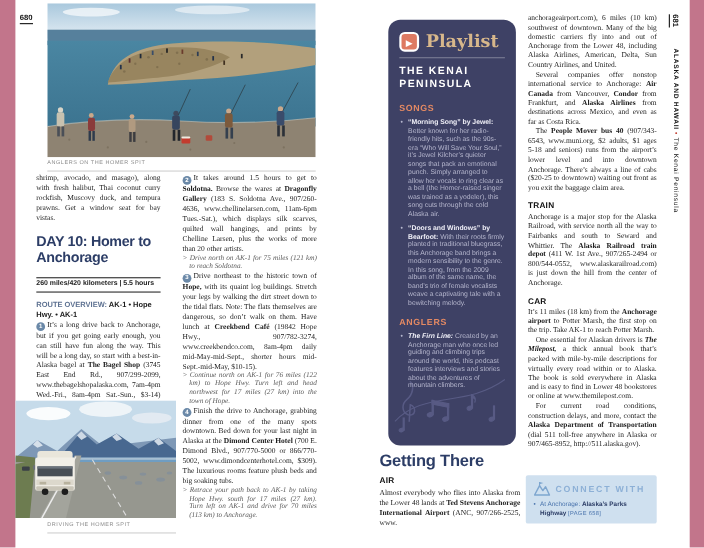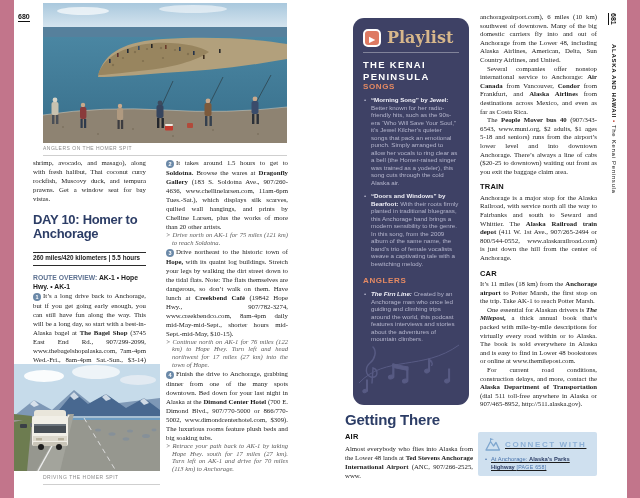--- a/index.html
+++ b/index.html
@@ -49,21 +49,21 @@
           background:var(--playlist-bg,#3e4165);box-sizing:border-box;padding:10px 10px;
           font-family:"Liberation Sans",sans-serif;overflow:hidden;}
   .pl-logo-row{display:flex;align-items:center;gap:6px;position:relative;z-index:2;}
   .play-ic{width:18px;height:18px;border-radius:5px;background:var(--playlist-coral,#de7a62);
            border:2px solid #fff;color:#fff;font-size:8px;line-height:18px;text-align:center;
            box-sizing:border-box;flex:0 0 auto;}
   .pl-logo{font-family:"DejaVu Serif",serif;font-weight:700;font-size:16px;
            color:var(--playlist-gold,#d7b78b);}
   .pl-div{border-top:1px solid rgba(255,255,255,.35);margin:5px 0 6px;}
   .pl-title{color:#fff;font-weight:700;font-size:9.5px;line-height:11.5px;letter-spacing:1.3px;}
-  .pl-sec{margin-top:0;color:var(--playlist-accent,#e58a63);font-weight:700;font-size:8px;
+  .pl-sec{margin-top:12px;color:var(--playlist-accent,#e58a63);font-weight:700;font-size:8px;
           letter-spacing:.6px;}
   .pl-item{margin-top:5px;position:relative;padding-left:8px;font-size:6.2px;line-height:7.5px;
            color:#b5b6cd;text-align:left;z-index:2;}
   .pl-item .bu{position:absolute;left:1px;top:0;color:#b5b6cd;}
   .pl-item .b{color:#f0f0f8;}
   .pl-notes{position:absolute;left:4px;right:4px;bottom:6px;height:62px;z-index:1;}
 
   
   #rcol{left:480px;top:13px;width:117px;line-height:8.6px;}
   #rcol p{margin:0;text-align:justify;}
@@ -73,21 +73,21 @@
 
   
   #gt{left:345px;top:412px;width:128px;}
   .gt-h{font:700 15px/16px "Liberation Sans",sans-serif;color:var(--heading,#2c3d66);
         letter-spacing:-.2px;margin:0;}
   #gt .subhdr{margin:5px 0 3px;}
 
   
   .connect{position:absolute;left:478px;top:432px;width:119px;box-sizing:border-box;
            background:var(--connect-bg,#cfe0ef);padding:5px 6px 5px;border-radius:2px;
-           font-family:"Liberation Sans",sans-serif;text-decoration:underline;}
+           font-family:"Liberation Sans",sans-serif;}
   .connect-head{display:flex;align-items:center;gap:4px;}
   .connect-head .t{font-weight:700;font-size:8px;letter-spacing:1.6px;color:#8db0d6;}
   .connect-item{margin-top:3px;position:relative;padding-left:7px;font-size:5.8px;
                 line-height:8px;color:var(--connect-blue,#4a74ad);}
   .connect-item .bu{position:absolute;left:1px;top:0;}
   .cdark{color:var(--heading,#2c3d66);}
   .cblue{color:var(--connect-blue,#4a74ad);}
   .small{font-size:5.2px;letter-spacing:.3px;}
 </style>
 </head>

